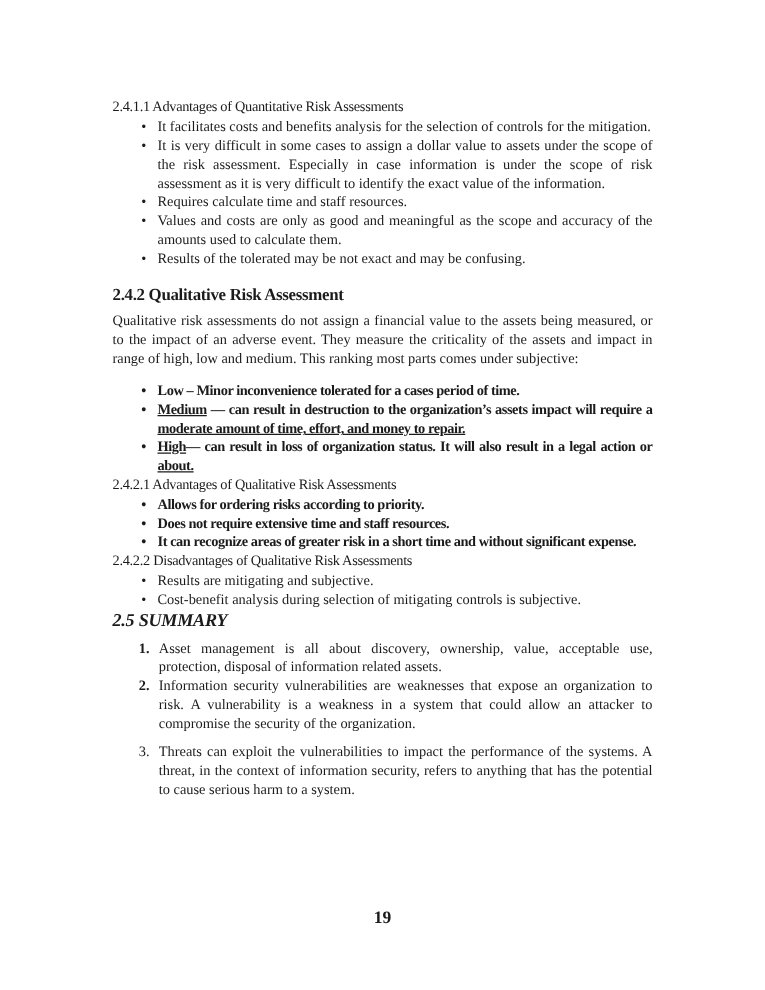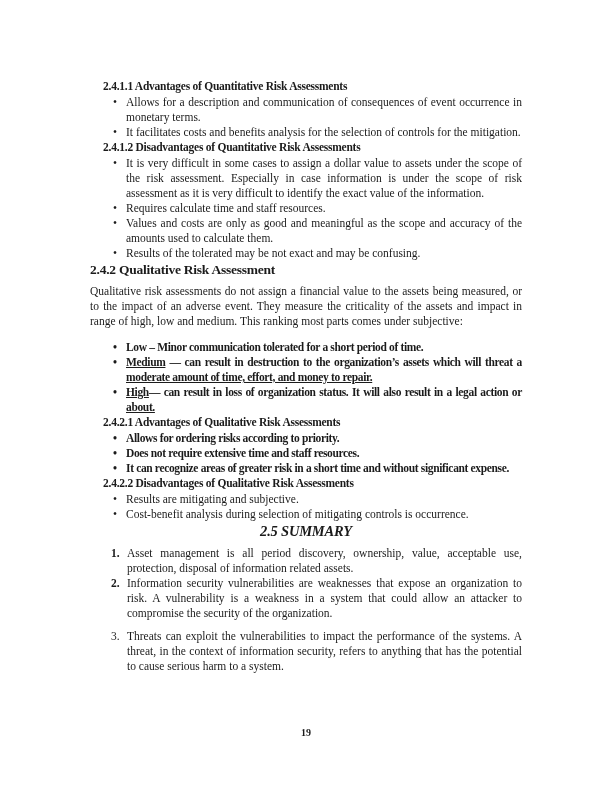--- a/index.html
+++ b/index.html
@@ -14,40 +14,39 @@
   }
   .content {
     position: absolute;
     left: 90px;
     top: 79px;
     width: 432px;
     font-size: 11.5px;
     line-height: 15px;
   }
   .subhead {
-    font-weight: bold;
+    font-weight: normal;
     letter-spacing: -0.25px;
-    margin: 0 0 1px 13px;
+    margin: 0 0 1px 0;
   }
   .bighead {
     font-weight: bold;
     font-size: 13.5px;
     line-height: 18px;
     letter-spacing: -0.25px;
-    margin: 0 0 5px 0;
+    margin: 12px 0 5px 0;
     font-family: Liberation Serif, serif;
   }
   .summaryhead {
     font-weight: bold;
     font-style: italic;
     font-size: 14.5px;
     line-height: 19px;
     letter-spacing: -0.2px;
     margin: 0 0 5px 0;
-    text-align: center;
   }
   p.body-par {
     margin: 0 0 11px 0;
     text-align: justify;
   }
   ul.blist {
     list-style: none;
     margin: 0;
     padding: 0;
   }
@@ -81,69 +80,67 @@
   }
   .num-bold { font-weight: bold; }
   .numitem.spaced { margin-top: 8px; }
   .page-number {
     position: absolute;
     top: 727px;
     left: 0;
     width: 100%;
     text-align: center;
     font-weight: bold;
-    font-size: 10px;
+    font-size: 14px;
   }
 </style>
 </head>
 <body>
 
 <div class="page">
   <div class="content">
 
     <div class="subhead">2.4.1.1 Advantages of Quantitative Risk Assessments</div>
     <ul class="blist gap-sm">
-      <li>Allows for a description and communication of consequences of event occurrence in monetary terms.</li>
       <li>It facilitates costs and benefits analysis for the selection of controls for the mitigation.</li>
     </ul>
 
-    <div class="subhead">2.4.1.2 Disadvantages of Quantitative Risk Assessments</div>
     <ul class="blist gap-lg">
       <li>It is very difficult in some cases to assign a dollar value to assets under the scope of the risk assessment. Especially in case information is under the scope of risk assessment as it is very difficult to identify the exact value of the information.</li>
       <li>Requires calculate time and staff resources.</li>
       <li>Values and costs are only as good and meaningful as the scope and accuracy of the amounts used to calculate them.</li>
       <li>Results of the tolerated may be not exact and may be confusing.</li>
     </ul>
 
     <div class="bighead">2.4.2 Qualitative Risk Assessment</div>
     <p class="body-par">Qualitative risk assessments do not assign a financial value to the assets being measured, or to the impact of an adverse event. They measure the criticality of the assets and impact in range of high, low and medium. This ranking most parts comes under subjective:</p>
     <ul class="blist gap-sm">
-      <li class="bold-li">Low – Minor communication tolerated for a short period of time.</li>
-      <li class="bold-li"><span class="u">Medium</span><span> — can result in destruction to the organization’s assets which will threat a </span><span class="u">moderate amount of time, effort, and money to repair.</span></li>
+      <li class="bold-li">Low – Minor inconvenience tolerated for a cases period of time.</li>
+      <li class="bold-li"><span class="u">Medium</span><span> — can result in destruction to the organization’s assets impact will require a </span><span class="u">moderate amount of time, effort, and money to repair.</span></li>
       <li class="bold-li"><span class="u">High</span><span>— can result in loss of organization status. It will also result in a legal action or </span><span class="u">about.</span></li>
     </ul>
 
     <div class="subhead">2.4.2.1 Advantages of Qualitative Risk Assessments</div>
     <ul class="blist">
       <li class="bold-li">Allows for ordering risks according to priority.</li>
       <li class="bold-li">Does not require extensive time and staff resources.</li>
       <li class="bold-li">It can recognize areas of greater risk in a short time and without significant expense.</li>
     </ul>
 
     <div class="subhead">2.4.2.2 Disadvantages of Qualitative Risk Assessments</div>
     <ul class="blist gap-md">
       <li>Results are mitigating and subjective.</li>
-      <li>Cost-benefit analysis during selection of mitigating controls is occurrence.</li>
+      <li>Cost-benefit analysis during selection of mitigating controls is subjective.</li>
     </ul>
 
     <div class="summaryhead">2.5 SUMMARY</div>
     <div class="numlist">
       <div class="numitem">
         <span class="num num-bold">1.</span>
-        <span>Asset management is all period discovery, ownership, value, acceptable use, protection, disposal of information related assets.</span>
+        <span>Asset management is all about discovery, ownership, value, acceptable use, protection, disposal of information related assets.</span>
       </div>
       <div class="numitem">
         <span class="num num-bold">2.</span>
         <span>Information security vulnerabilities are weaknesses that expose an organization to risk. A vulnerability is a weakness in a system that could allow an attacker to compromise the security of the organization.</span>
       </div>
       <div class="numitem spaced">
         <span class="num">3.</span>
         <span>Threats can exploit the vulnerabilities to impact the performance of the systems. A threat, in the context of information security, refers to anything that has the potential to cause serious harm to a system.</span>
       </div>
     </div>

